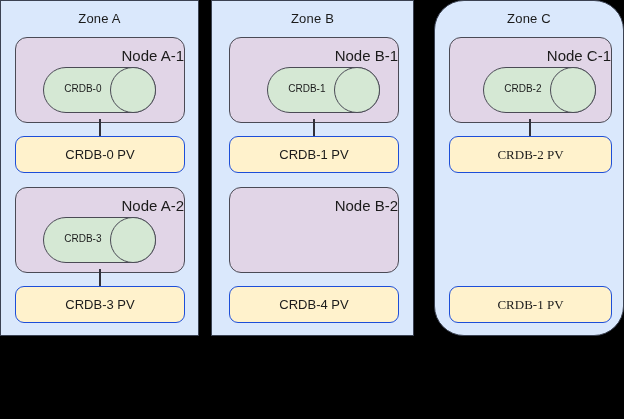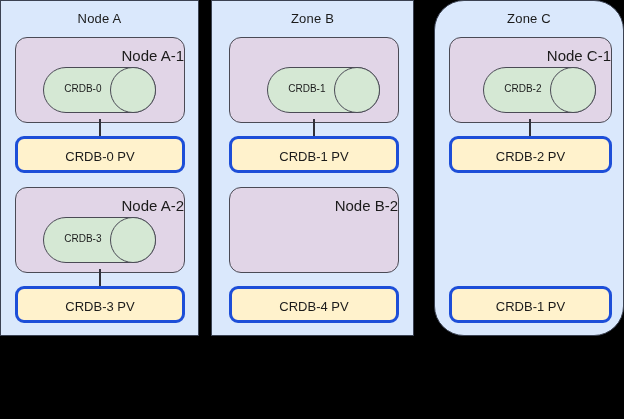--- a/index.html
+++ b/index.html
@@ -107,30 +107,30 @@
     text-align: center;
     font-size: 10px;
     color: #1b1b1b;
   }
 
   
   .pv {
     position: absolute;
     height: 37px;
     background: #fff2cc;
-    border: 3px solid #1d4ed8;
+    border: 1px solid #1d4ed8;
     border-radius: 9px;
     box-sizing: border-box;
     padding-left: 48px;
   }
   .pv-row1 { top: 135px; }
   .pv-row2 { top: 285px; }
   #zone-a .pv { left: 14px; width: 170px; }
   #zone-b .pv { left: 17px; width: 170px; }
-  #zone-c .pv { left: 14px; width: 163px; }
+  #zone-c .pv { left: 14px; width: 163px; font-family: Liberation Serif, serif; }
   .pv-label {
     position: absolute;
     left: 0;
     top: 10px;
     width: 100%;
     text-align: center;
     font-size: 13px;
     color: #1b1b1b;
   }
 
@@ -145,21 +145,21 @@
   #zone-a .connector { left: 98px; }
   #zone-b .connector { left: 101px; }
   #zone-c .connector { left: 94px; }
 </style>
 </head>
 <body>
 
 <div id="canvas">
 
   <div class="zone" id="zone-a">
-    <div class="zone-title">Node A</div>
+    <div class="zone-title">Zone A</div>
 
     <div class="node node-row1">
       <div class="node-title">Node A-1</div>
       <div class="cylinder cyl-row1">
         <div class="cyl-cap"></div>
         <div class="cyl-label">CRDB-0</div>
       </div>
     </div>
     <div class="connector conn-row1"></div>
     <div class="pv pv-row1">
@@ -176,20 +176,21 @@
     <div class="connector conn-row2"></div>
     <div class="pv pv-row2">
       <div class="pv-label">CRDB-3 PV</div>
     </div>
   </div>
 
   <div class="zone" id="zone-b">
     <div class="zone-title">Zone B</div>
 
     <div class="node node-row1">
+      <div class="node-title">Node B-1</div>
       <div class="cylinder cyl-row1">
         <div class="cyl-cap"></div>
         <div class="cyl-label">CRDB-1</div>
       </div>
     </div>
     <div class="connector conn-row1"></div>
     <div class="pv pv-row1">
       <div class="pv-label">CRDB-1 PV</div>
     </div>
 

